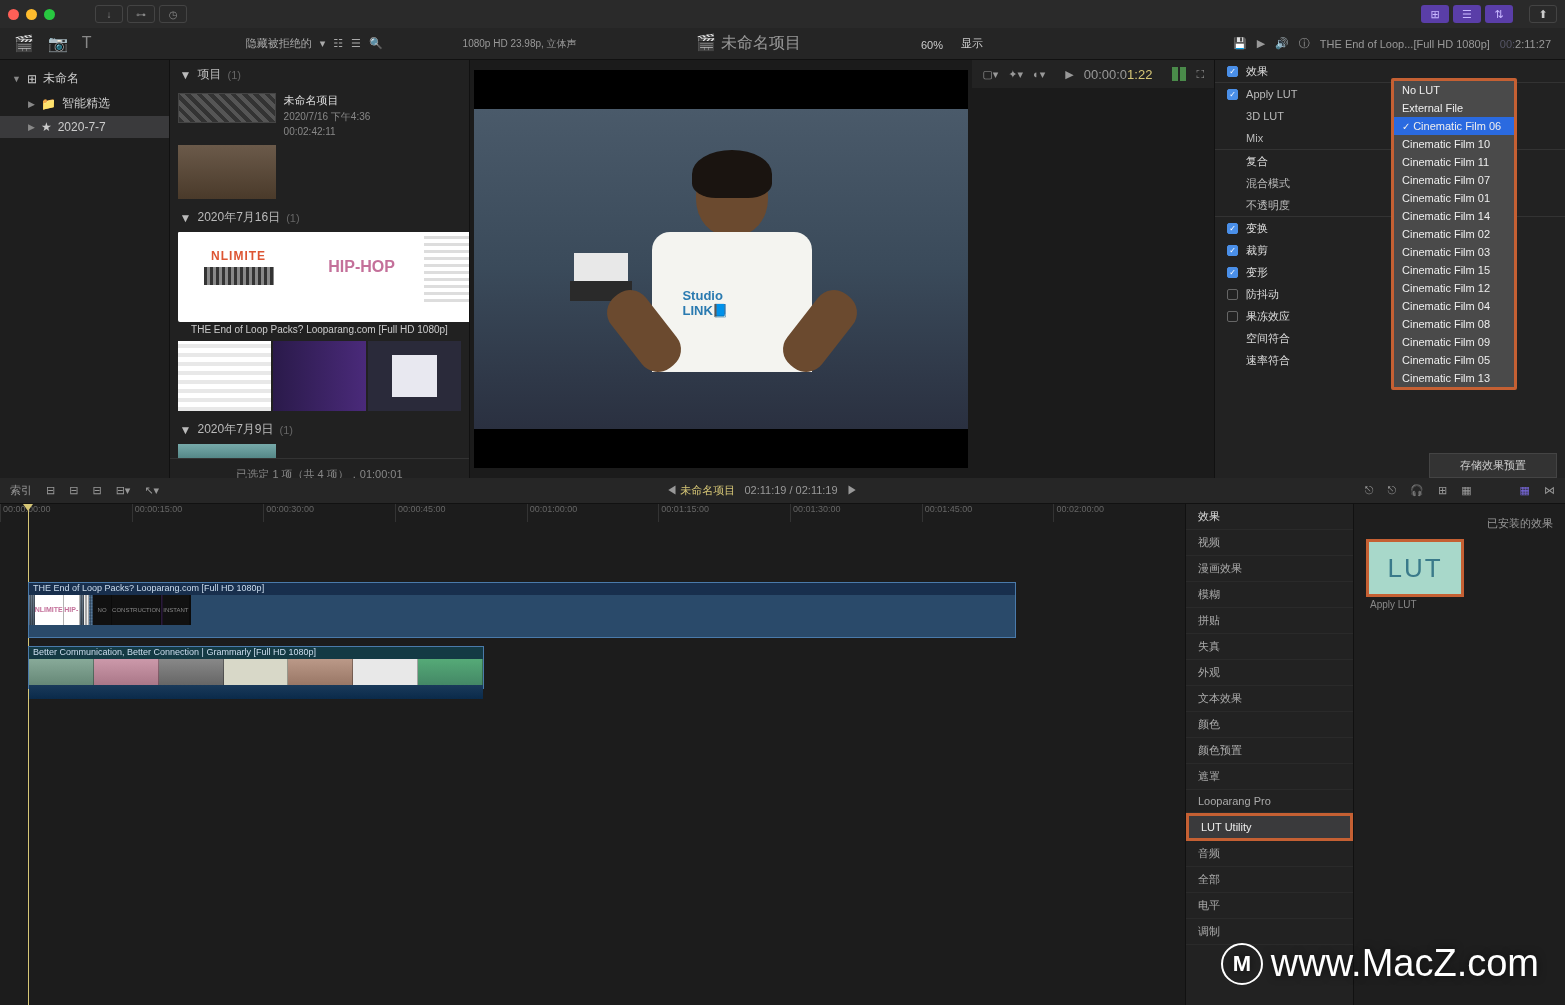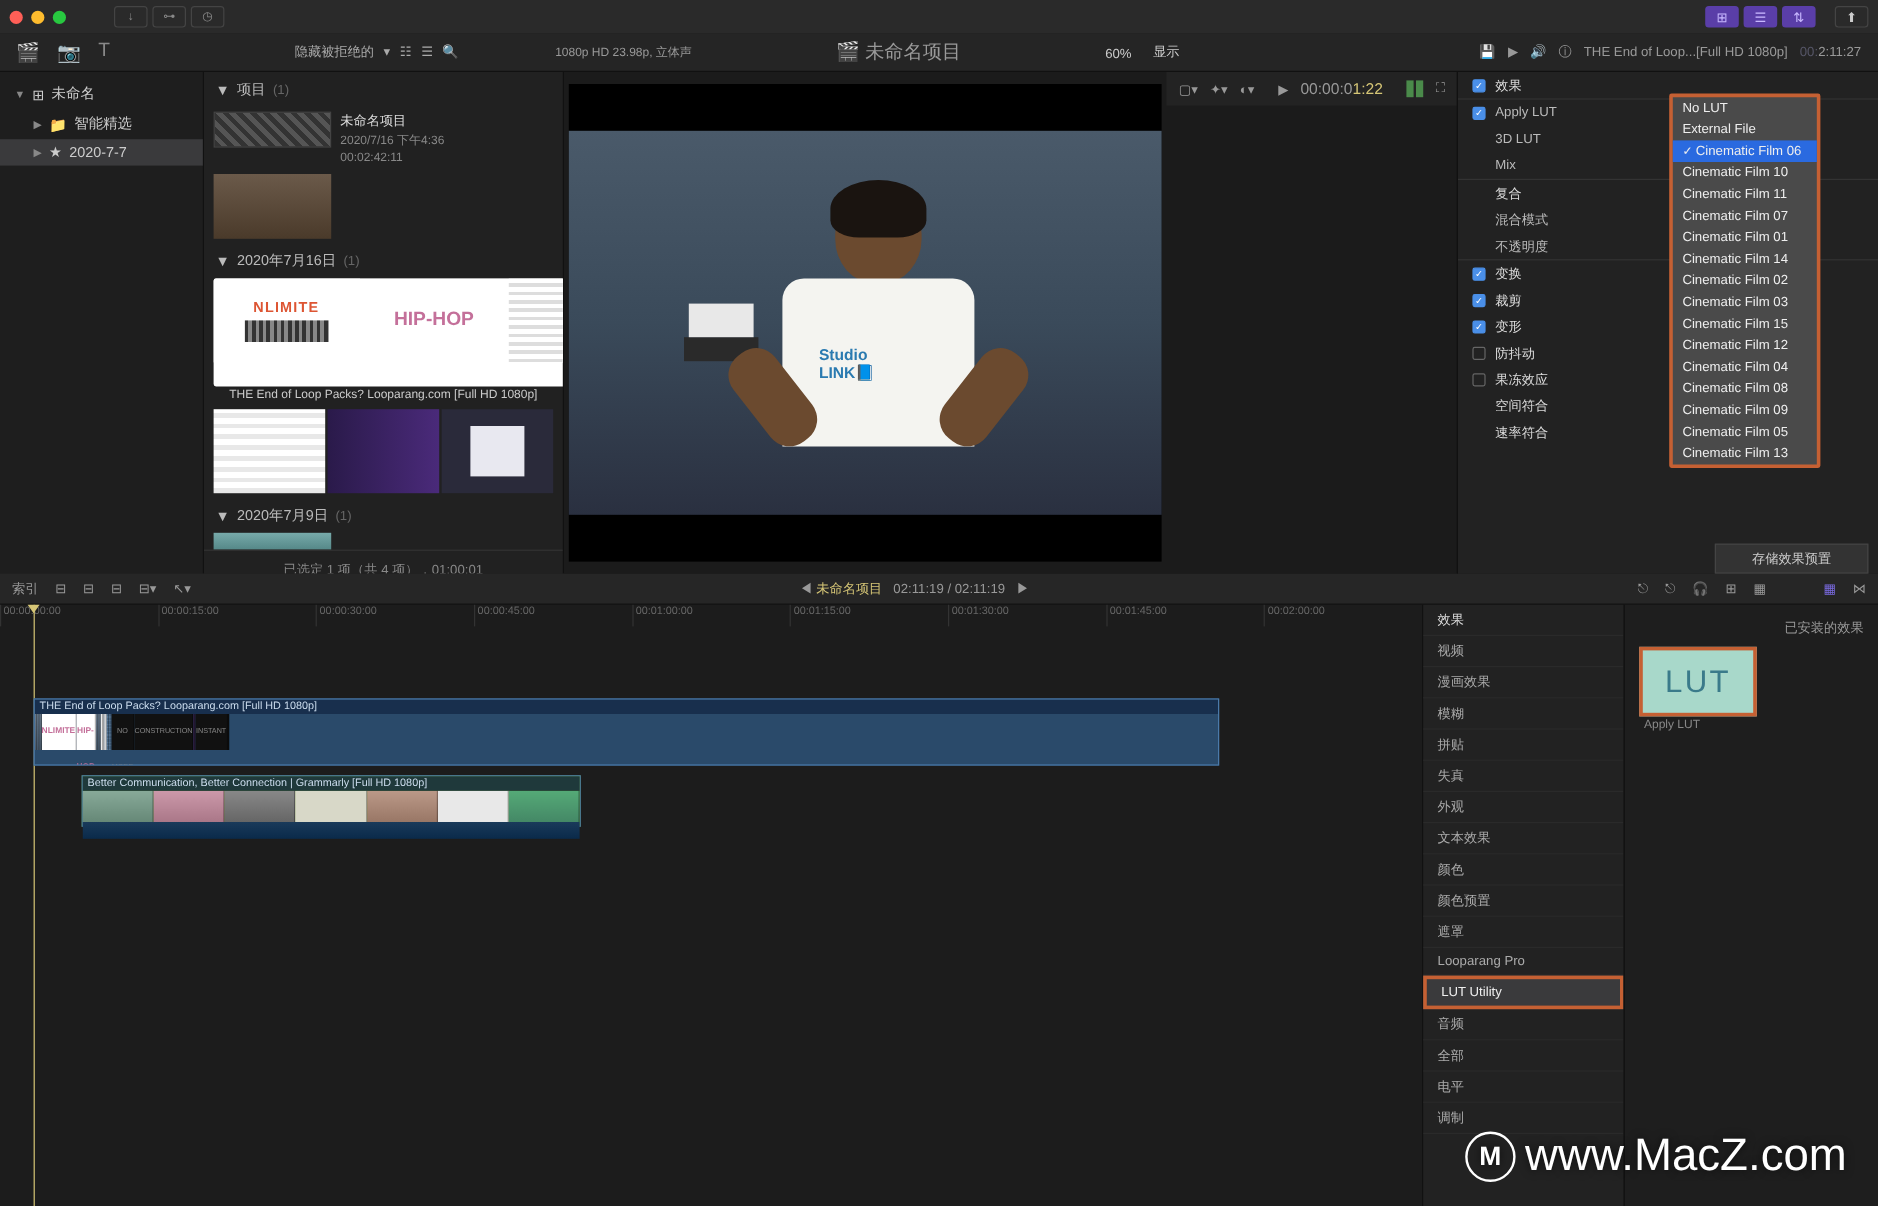--- a/index.html
+++ b/index.html
@@ -92,21 +92,21 @@
 .clip-row { height: 56px; background: #2a4a6a; border: 1px solid #4a7aaa; display: flex; overflow: hidden; position: relative; }
 .clip-label { position: absolute; top: 0; left: 0; right: 0; height: 12px; background: rgba(20,40,70,0.8); color: #cde; font-size: 9px; padding: 0 4px; overflow: hidden; white-space: nowrap; }
 .clip-frames { display: flex; margin-top: 12px; height: 30px; }
 .cf { flex: 1; background: linear-gradient(#888,#666); border-right: 1px solid rgba(0,0,0,0.3); }
 .cf.hip { background: #fff; color: #c4709a; font-size: 7px; font-weight: 700; text-align: center; line-height: 30px; }
 .cf.dark { background: #111; color: #888; font-size: 6px; text-align: center; line-height: 30px; }
 .cf.wave { background: repeating-linear-gradient(0deg,#5a7a9a,#5a7a9a 1px,#4a6a8a 1px,#4a6a8a 3px); }
 .cf.studio { background: linear-gradient(#6a7a8a,#4a5a6a); }
 .clip-audio { height: 14px; background: linear-gradient(#1a3a5a,#0a2a4a); }
 .clip-track2 { margin: 6px 0 0 28px; width: 456px; }
-.clip-row2 { height: 43px; background: #4d7c0f; border: 1px solid #4a7aaa; position: relative; margin-left: 40px; }
+.clip-row2 { height: 43px; background: #15803d; border: 1px solid #4a7aaa; position: relative; }
 .effects-panel { width: 168px; background: #222; border-left: 1px solid #111; }
 .ep-row { padding: 5px 12px; color: #aaa; font-size: 11px; border-bottom: 1px solid #2a2a2a; }
 .ep-row.sel { background: #3a3a3c; color: #eee; }
 .ep-row.boxed { border: 3px solid #c56033; }
 .effect-preview { width: 212px; background: #1e1e1e; border-left: 1px solid #111; padding: 8px; }
 .ep-header { color: #999; font-size: 11px; text-align: right; padding: 4px; }
 .ep-thumb { width: 98px; height: 58px; background: #a8d8ca; border: 3px solid #c56033; display: flex; align-items: center; justify-content: center; color: #3a7a8a; font-size: 26px; font-weight: 300; letter-spacing: 2px; margin: 4px 0 0 4px; }
 .ep-label { font-size: 10px; color: #888; padding: 2px 8px; }
 .watermark { position: absolute; bottom: 20px; right: 26px; display: flex; align-items: center; gap: 8px; color: #fff; font-size: 38px; font-weight: 400; z-index: 200; text-shadow: 0 0 8px rgba(0,0,0,0.6); }
 .wm-logo { width: 42px; height: 42px; border: 2px solid #fff; border-radius: 50%; display: flex; align-items: center; justify-content: center; font-weight: 700; font-size: 22px; }

